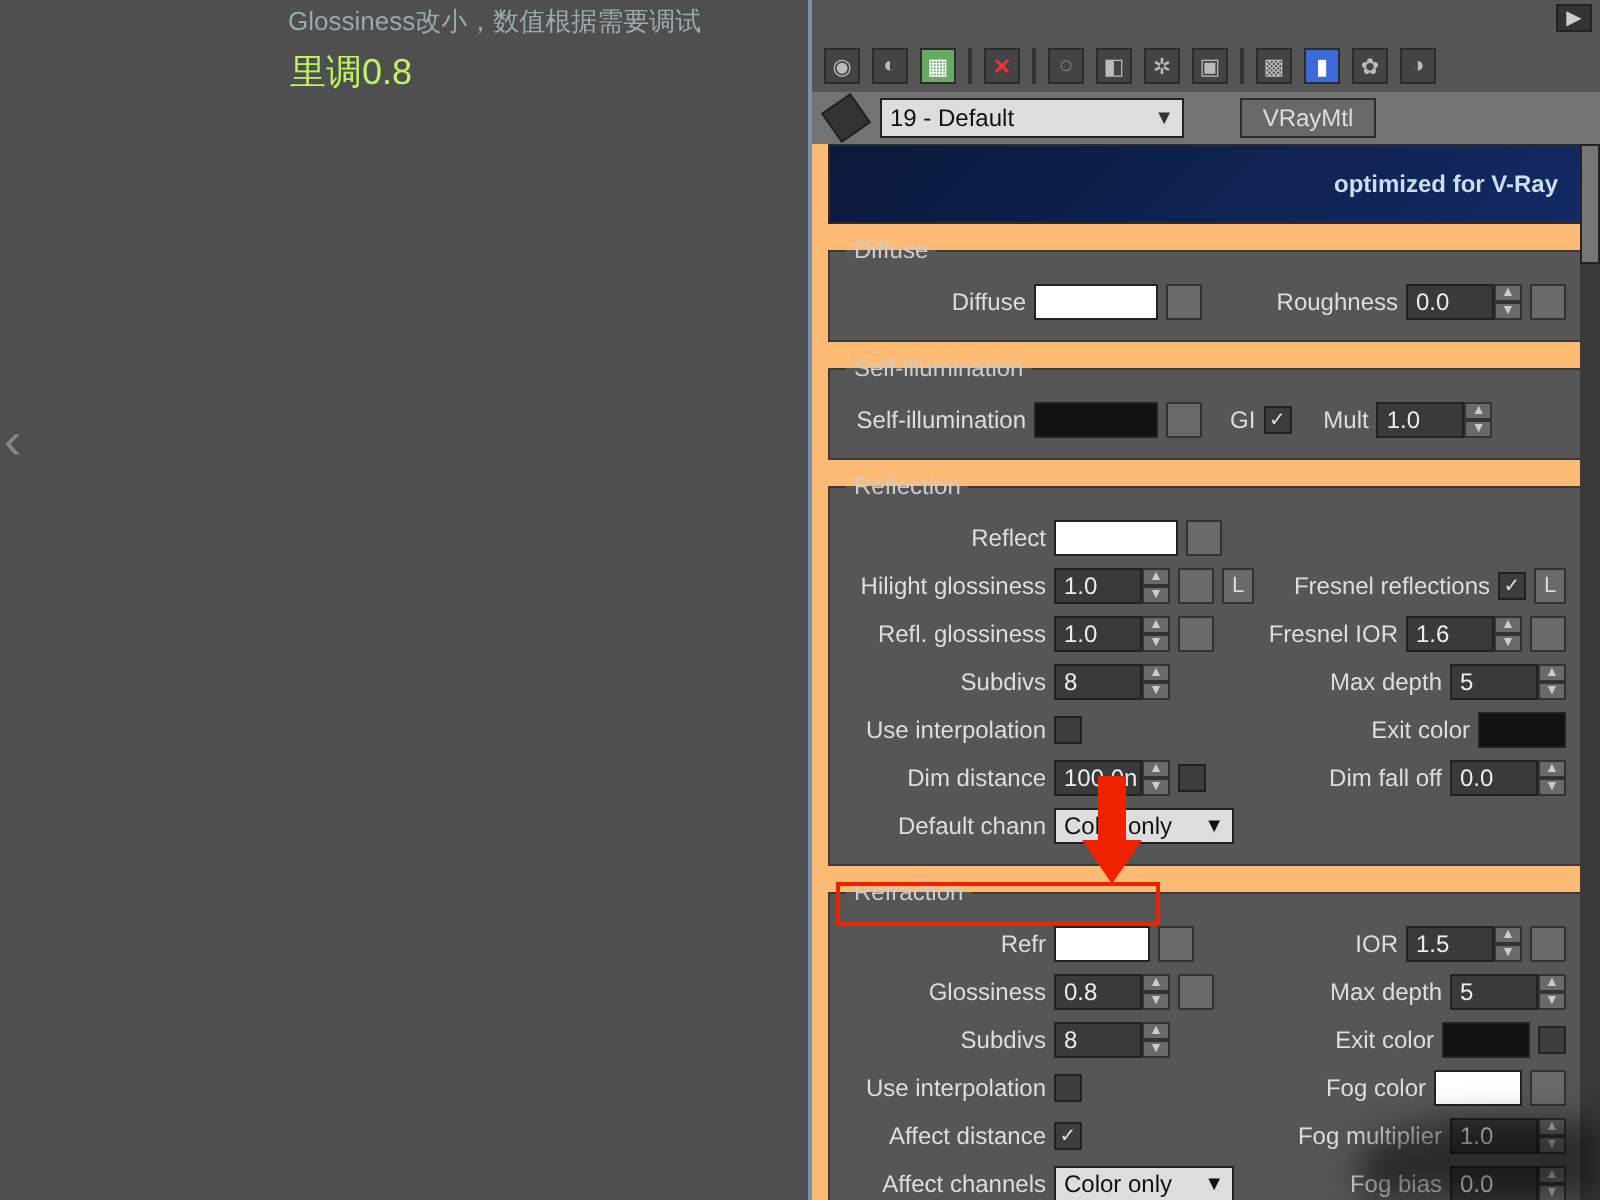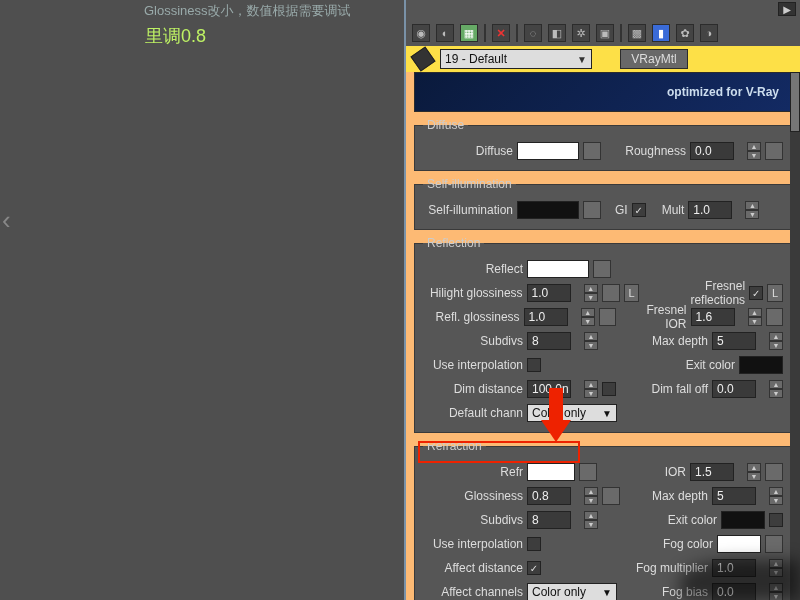--- a/index.html
+++ b/index.html
@@ -11,39 +11,39 @@
   .panel { position: absolute; right: 0; top: 0; width: 396px; height: 600px; background: #555; border-left: 2px solid #7a92a8; }
   .toolbar-top { height: 20px; background: #555; position: relative; }
   .tb-right { position: absolute; right: 4px; top: 2px; width: 18px; height: 14px; background: #333; border: 1px solid #222; display:flex;align-items:center;justify-content:center;color:#ccc;font-size:10px;}
 
   .icon-row { height: 26px; background: #555; display: flex; align-items: center; padding: 0 6px; gap: 6px; }
   .icon-row .ic { width: 18px; height: 18px; background: #444; border: 1px solid #2c2c2c; display:flex;align-items:center;justify-content:center; color:#bbb; font-size:11px;}
   .ic.red { color:#e33; font-weight:bold; }
   .ic.blue { background:#3a6bd8; color:#fff; }
   .ic.check { background:#6a6; color:#fff; }
 
-  .mat-row { height: 26px; display: flex; align-items: center; padding: 0 8px; gap: 8px; background:#fde047; }
+  .mat-row { height: 26px; display: flex; align-items: center; padding: 0 8px; gap: 8px; background:#737373; }
   .picker { width: 18px; height: 18px; background:#333; border:1px solid #222; transform: rotate(-35deg); }
   .mat-select { flex: 0 0 152px; height: 20px; background: #ddd; border: 1px solid #222; display:flex; align-items:center; padding:0 4px; font-size:12px; color:#111; justify-content:space-between;}
   .mat-select .tri { font-size:10px; color:#333; }
   .mat-type { margin-left: 20px; width: 68px; height: 20px; background:#686868; border:1px solid #2c2c2c; color:#ddd; font-size:12px; display:flex;align-items:center;justify-content:center;}
 
   .scroll-area { position: absolute; top: 72px; bottom: 0; left: 0; right: 0; overflow: hidden; background:#fdba74; padding: 0 8px; }
   .vray-banner { height: 40px; background: linear-gradient(135deg,#0a1a3c,#132a63); border: 1px solid #2c2c2c; position:relative; display:flex; align-items:center; justify-content:flex-end; padding-right:12px; color:#cde; font-size:12px; }
   .vray-banner .op { font-weight: bold; }
 
   fieldset.rollout { border: 1px solid #3a3a3a; margin-top: 6px; padding: 6px 8px 8px 8px; background:#565656; }
   fieldset.rollout > legend { color:#ccc; font-size:12px; padding:0 4px; }
 
   .row { display: flex; align-items: center; height: 22px; margin-top: 2px; gap: 4px; }
   .lbl { color:#ddd; font-size:12px; text-align:right; }
   .swatch { height: 18px; background: #fff; border: 1px solid #222; }
   .swatch.dark { background:#111; }
   .mapbtn { width: 18px; height: 18px; background:#6a6a6a; border:1px solid #333; }
-  .spin { display:flex; height:18px;gap:13px; }
+  .spin { display:flex; height:18px; }
   .spin .val { width: 44px; background:#3a3a3a; color:#eee; border:1px solid #222; font-size:12px; padding:0 4px; display:flex;align-items:center;}
   .spin .arrows { width:14px; display:flex;flex-direction:column; }
   .spin .arrows div { flex:1; background:#6a6a6a; border:1px solid #333; font-size:7px; color:#ccc; display:flex;align-items:center;justify-content:center; line-height:1;}
   .cb { width:14px; height:14px; background:#3d3d3d; border:1px solid #222; display:inline-flex;align-items:center;justify-content:center;font-size:10px;color:#ddd;}
   .cb.checked::after{content:"✓";}
   .dd { height:18px; background:#ddd; border:1px solid #222; display:flex;align-items:center;justify-content:space-between; padding:0 4px; font-size:12px; color:#111;}
   .dd .tri{font-size:10px;}
   .lbtn { width:16px; height:18px; background:#6a6a6a; border:1px solid #333; color:#ddd; font-size:11px; display:flex;align-items:center;justify-content:center;}
   .grow { flex:1; }
   .scrollbar { position:absolute; right:0; top:72px; bottom:0; width:10px; background:#3a3a3a; }

